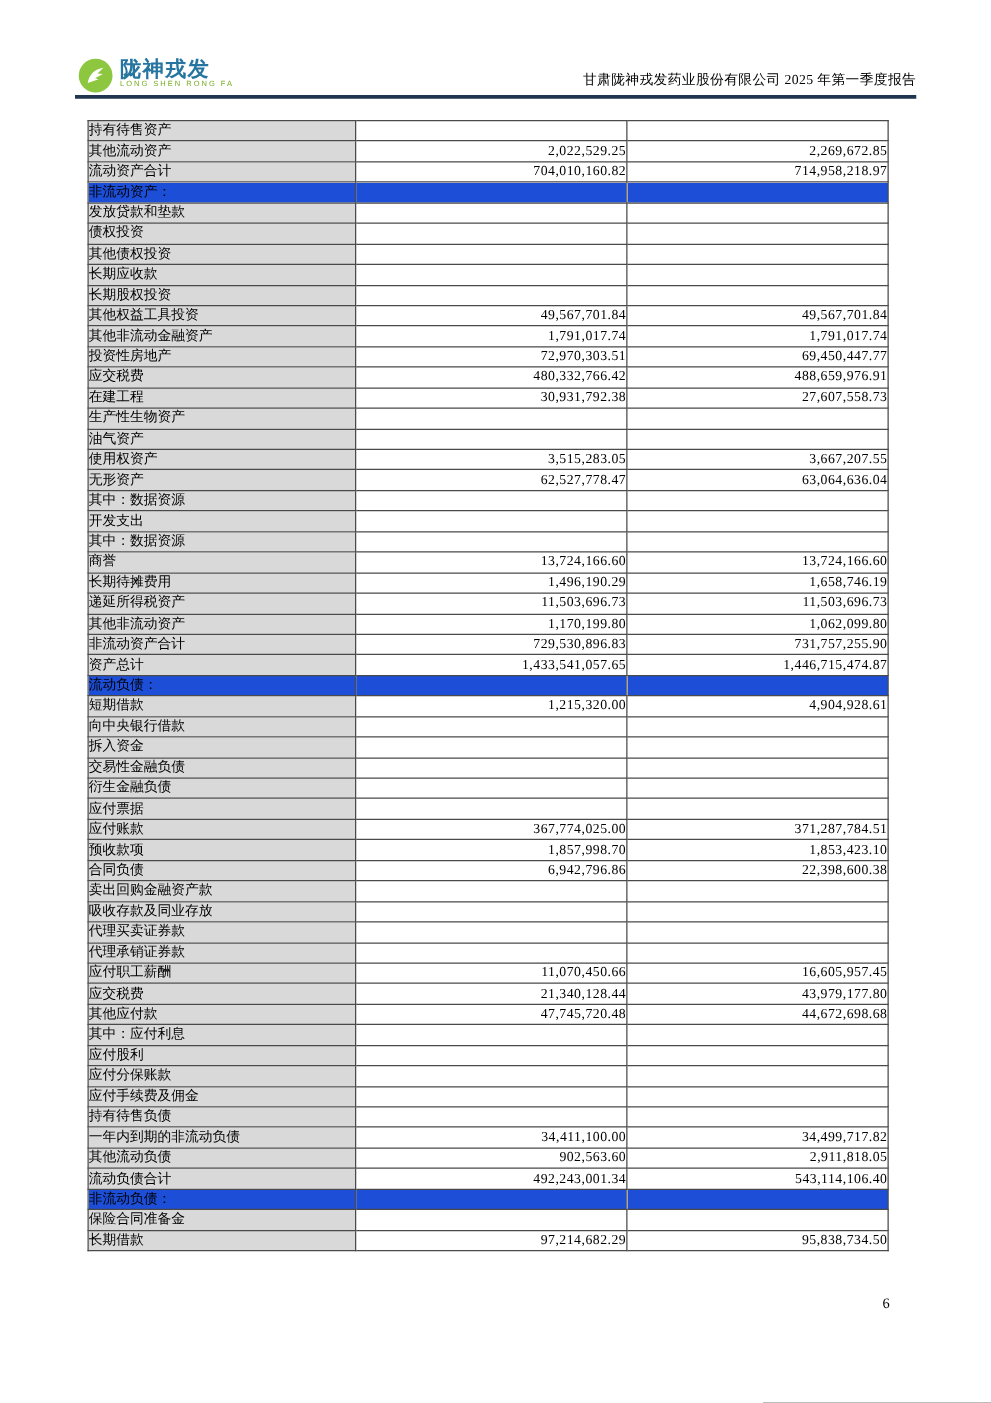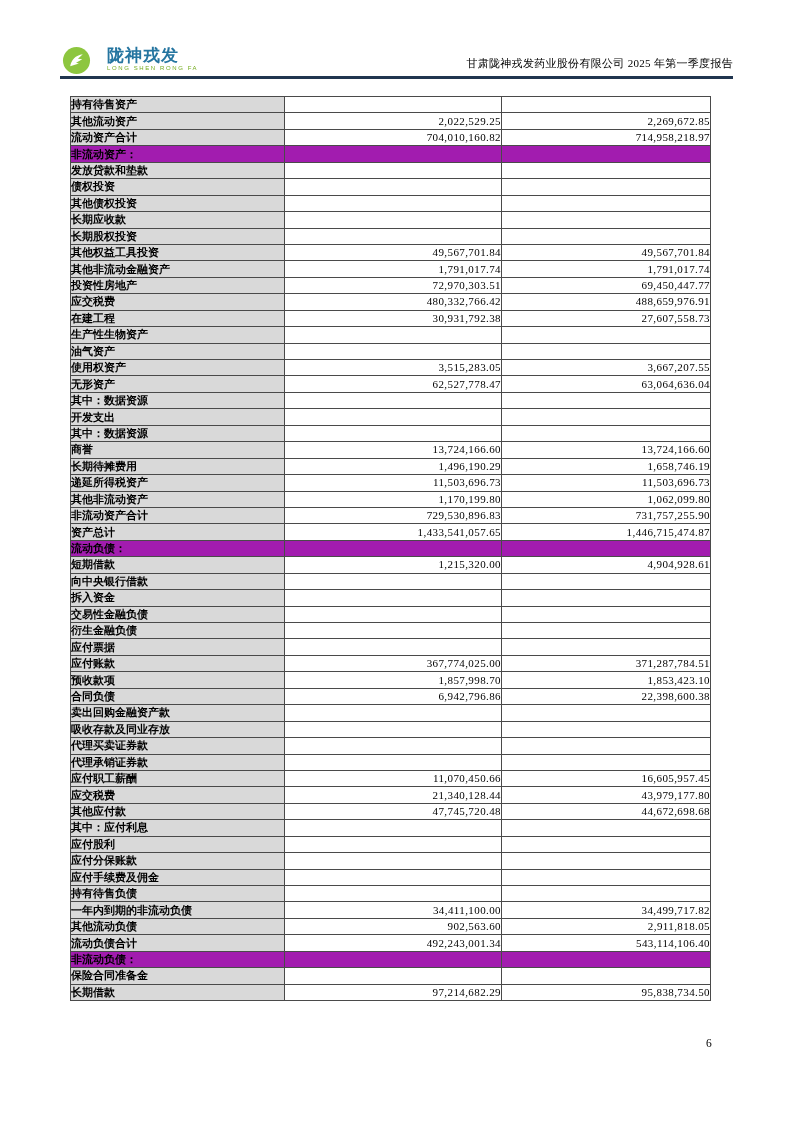--- a/index.html
+++ b/index.html
@@ -3,43 +3,43 @@
 <meta charset="utf-8">
 <style>
   html,body{margin:0;padding:0;background:#888;}
   .page{
     position:relative;width:793px;height:1122px;background:#ffffff;
     font-family:"Liberation Serif","DejaVu Serif",serif;color:#000;
     overflow:hidden;margin:0 auto;
   }
   
   .hdr{position:absolute;left:0;top:0;width:100%;height:80px;}
-  .logo{position:absolute;left:62px;top:46px;display:flex;align-items:flex-start;gap:11px;}
+  .logo{position:absolute;left:62px;top:46px;display:flex;align-items:flex-start;}
   .logo-mark{width:29px;height:29px;display:block;}
   .logo-text{margin-left:5px;display:flex;flex-direction:column;justify-content:center;}
   .logo-cn{font-size:17px;font-weight:bold;color:#2575a0;letter-spacing:1px;line-height:19px;font-family:"Liberation Sans",sans-serif;}
   .logo-en{font-size:6px;color:#74ab1f;letter-spacing:1.6px;line-height:7px;font-family:"Liberation Sans",sans-serif;white-space:nowrap;}
   .title{position:absolute;right:60px;top:56px;font-size:11px;letter-spacing:0.3px;white-space:nowrap;}
   .rule{position:absolute;left:60px;top:76px;width:673px;height:3px;background:#20354f;}
   
   table.sheet{
     position:absolute;left:70px;top:96px;width:640px;
     border-collapse:collapse;table-layout:fixed;
   }
   table.sheet col.c1{width:214px;}
   table.sheet col.c2{width:217px;}
   table.sheet col.c3{width:209px;}
   table.sheet td{
     border:1px solid #4a4a4a;height:15.45px;padding:0;
     font-size:11px;line-height:15px;white-space:nowrap;overflow:hidden;
     vertical-align:middle;
   }
-  td.label{background:#d9d9d9;text-align:left;font-weight:bold;}
+  td.label{background:#d9d9d9;text-align:left;}
   td.num{text-align:right;padding-right:7px;letter-spacing:0.4px;background:#fff;}
-  tr.section td{background:#a21caf;}
+  tr.section td{background:#1d4ed8;}
   .ind-0{padding-left:4px;}
   .ind-1{padding-left:14px;}
   .ind-2{padding-left:26px;}
   .ind-3{padding-left:78px;}
   
   .pageno{position:absolute;left:706px;top:1037px;font-size:11.5px;}
 </style>
 </head>
 <body>
 

